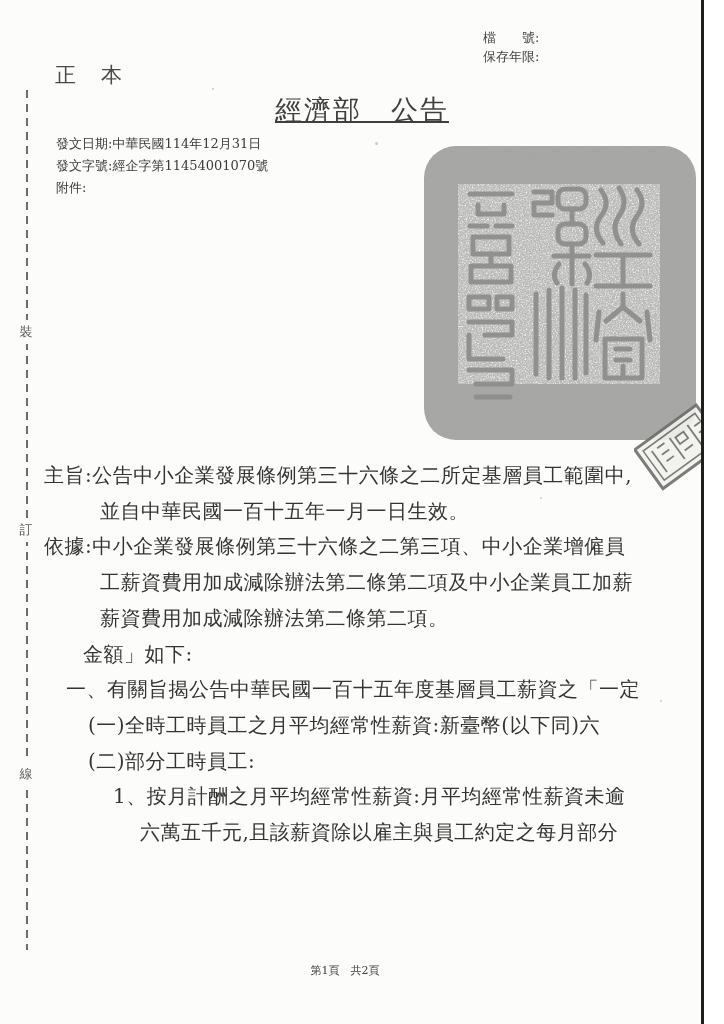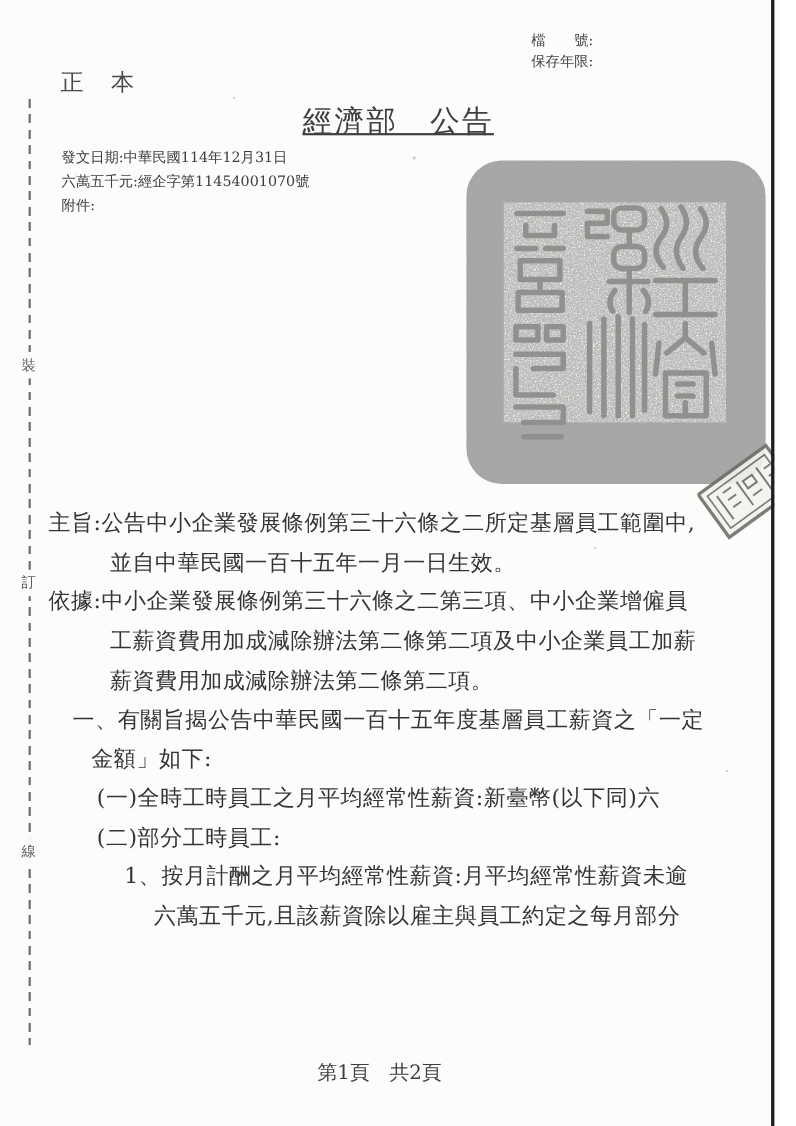--- a/index.html
+++ b/index.html
@@ -24,21 +24,21 @@
   
   .body-text{left:44px;top:458px;width:625px;font-size:20px;line-height:35.7px;color:#343434;letter-spacing:0.5px;}
   .body-text .line{white-space:pre;}
   .ind-cont{padding-left:56px;}
   .ind-item1{padding-left:22px;}
   .ind-item1c{padding-left:39px;}
   .ind-item2{padding-left:44px;}
   .ind-item2c{padding-left:66px;}
   .ind-item3{padding-left:69px;}
   .ind-item3c{padding-left:96px;}
-  .page-footer{left:0;top:963px;width:690px;text-align:center;font-size:18px;color:#3e3e3e;}
+  .page-footer{left:0;top:963px;width:690px;text-align:center;font-size:11px;color:#3e3e3e;}
   
   .seal-large{left:418px;top:142px;}
   .seal-small{left:634px;top:398px;}
   .edge-line{left:701px;top:0;width:3px;height:1024px;background:#1e1e1e;}
   .edge-white{left:704px;top:0;width:20px;height:1024px;background:#ffffff;}
   .speck{position:absolute;border-radius:50%;background:#9a9a9a;opacity:.5;}
 </style>
 </head>
 <body>
 
@@ -50,21 +50,21 @@
 <div class="abs copy-label">正　本</div>
 <div class="abs fileno">
   <div>檔　　號:</div>
   <div>保存年限:</div>
 </div>
 
 <div class="abs doc-title">經濟部　公告</div>
 
 <div class="abs meta">
   <div>發文日期:中華民國114年12月31日</div>
-  <div>六萬五千元:經企字第11454001070號</div>
+  <div>發文字號:經企字第11454001070號</div>
   <div>附件:</div>
 </div>
 
 <div class="abs seal-large">
   <svg width="285" height="305" viewBox="0 0 285 305">
     <defs>
       <filter id="grain" x="0%" y="0%" width="100%" height="100%">
         <feTurbulence type="fractalNoise" baseFrequency="0.7" numOctaves="2" seed="7"></feTurbulence>
         <feColorMatrix type="matrix" values="0 0 0 0 0.38  0 0 0 0 0.38  0 0 0 0 0.38  1.3 1.3 1.3 0 -1.1"></feColorMatrix>
       </filter>
@@ -136,22 +136,22 @@
     </g>
   </svg>
 </div>
 
 <div class="abs body-text">
   <div class="line">主旨:公告中小企業發展條例第三十六條之二所定基層員工範圍中,</div>
   <div class="line ind-cont">並自中華民國一百十五年一月一日生效。</div>
   <div class="line">依據:中小企業發展條例第三十六條之二第三項、中小企業增僱員</div>
   <div class="line ind-cont">工薪資費用加成減除辦法第二條第二項及中小企業員工加薪</div>
   <div class="line ind-cont">薪資費用加成減除辦法第二條第二項。</div>
+  <div class="line ind-item1c">金額」如下:</div>
   <div class="line ind-item1">一、有關旨揭公告中華民國一百十五年度基層員工薪資之「一定</div>
-  <div class="line ind-item1c">金額」如下:</div>
   <div class="line ind-item2">(一)全時工時員工之月平均經常性薪資:新臺幣(以下同)六</div>
   <div class="line ind-item2">(二)部分工時員工:</div>
   <div class="line ind-item3">1、按月計酬之月平均經常性薪資:月平均經常性薪資未逾</div>
   <div class="line ind-item3c">六萬五千元,且該薪資除以雇主與員工約定之每月部分</div>
 </div>
 
 <div class="abs page-footer">第1頁　共2頁</div>
 
 <div class="abs edge-white"></div>
 <div class="abs edge-line"></div>

